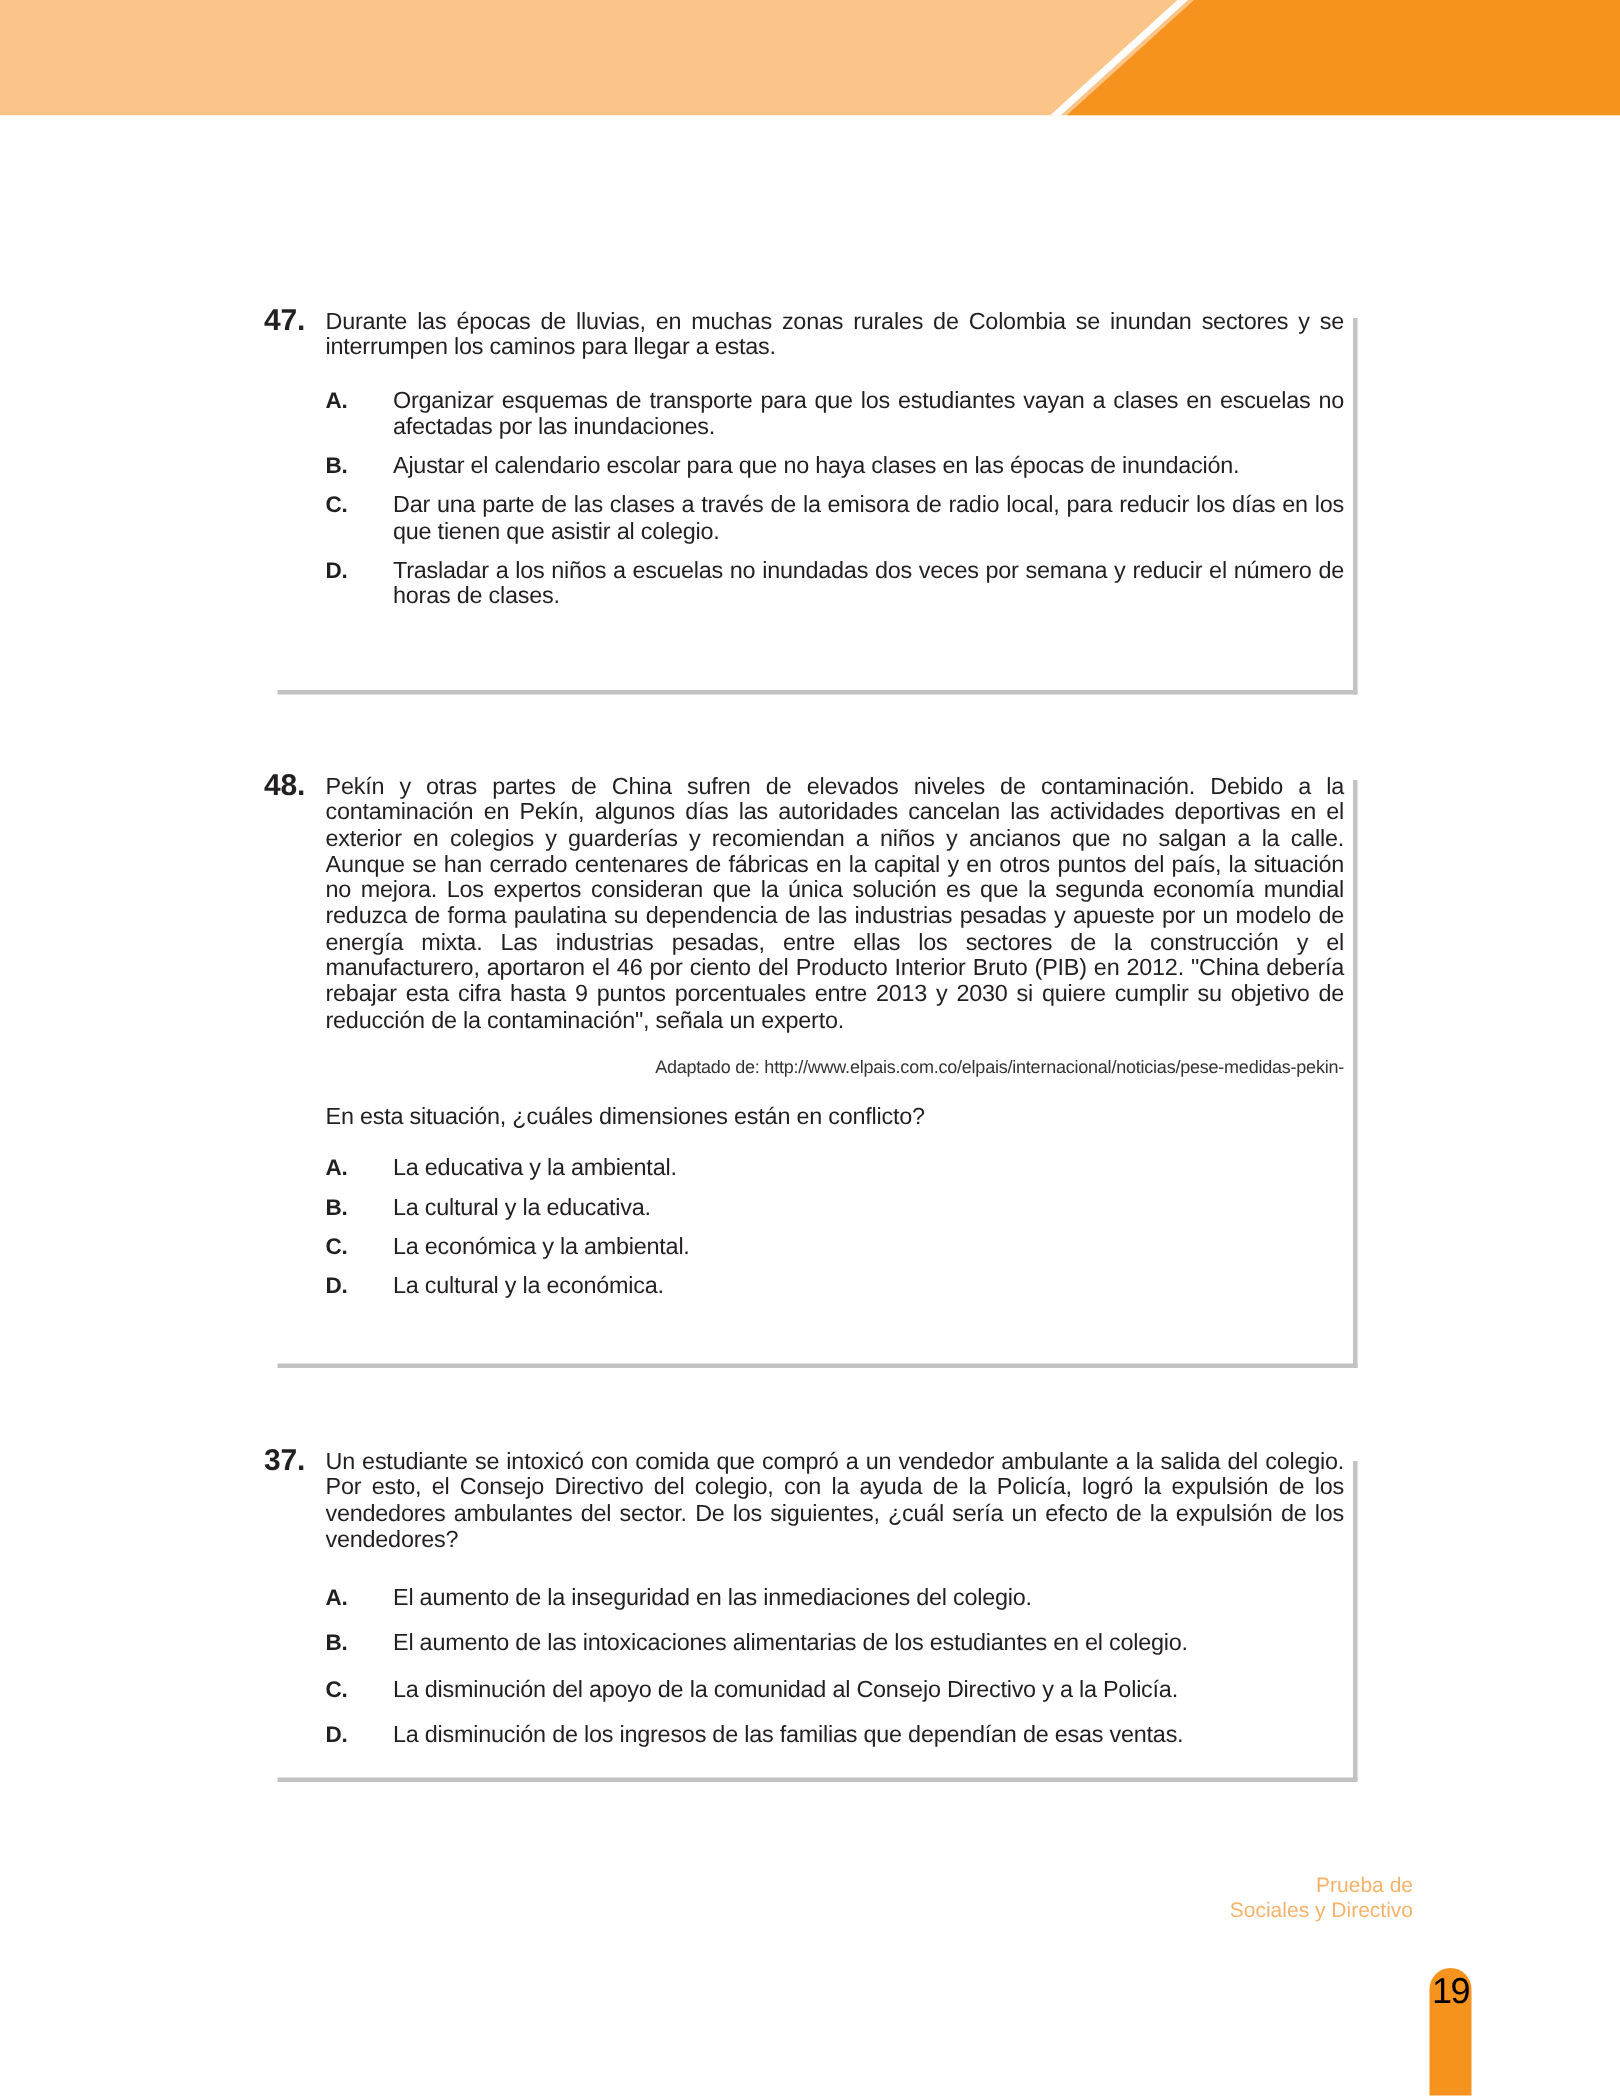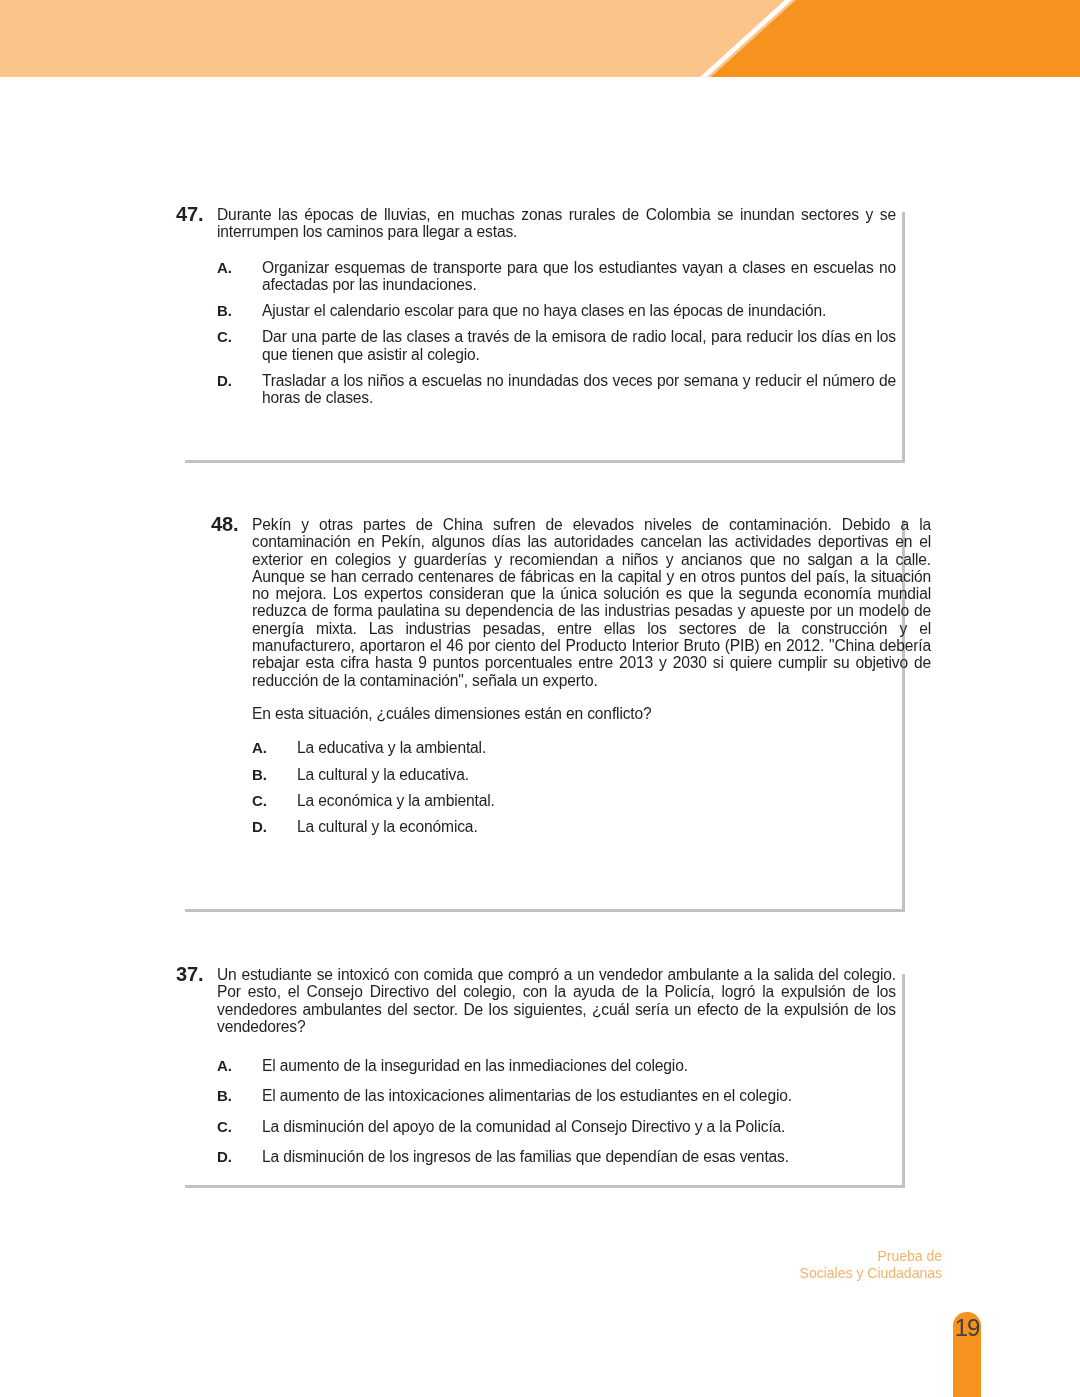--- a/index.html
+++ b/index.html
@@ -33,21 +33,21 @@
     margin-left: 41px; text-align: right; font-size: 12px; line-height: 17px;
     margin-top: 14px; color: #333;
   }
   .footer-label {
     position: absolute; right: 138px; top: 1248px; text-align: right;
     color: #f7b26a; font-size: 14px; line-height: 17px;
   }
   .page-tab {
     position: absolute; left: 953px; top: 1312px; width: 28px; height: 85px;
     background: #f6921e; border-radius: 14px 14px 0 0;
-    color: #404040; font-size: 24px; text-align: center; line-height: 32px;
+    color: #000000; font-size: 24px; text-align: center; line-height: 32px;
     letter-spacing: -1px;
   }
 </style>
 </head>
 <body>
 
 <svg class="header-band" viewBox="0 0 1080 77" preserveAspectRatio="none">
   <rect x="0" y="0" width="1080" height="77" fill="#fbc589"></rect>
   <polygon points="700,77 785,0 792,0 707,77" fill="#ffffff"></polygon>
   <polygon points="711,77 796,0 1080,0 1080,77" fill="#f6921e"></polygon>
@@ -73,24 +73,25 @@
       </div>
     <div class="option">
         <span class="letter">D.</span>
         <span class="text">Trasladar a los niños a escuelas no inundadas dos veces por semana y reducir el número de horas de clases.</span>
       </div>
   </div>
 </div>
 
 <div class="q-frame-right" style="left:902px; top:520px; height:392px;"></div>
 <div class="q-frame-bottom" style="left:185px; top:909px; width:720px;"></div>
-<div class="question" style="top:516px;margin-left:35px;">
+<div class="question" style="top:516px;">
   <span class="q-num">48.</span>
   <div class="q-body">Pekín y otras partes de China sufren de elevados niveles de contaminación. Debido a la contaminación en Pekín, algunos días las autoridades cancelan las actividades deportivas en el exterior en colegios y guarderías y recomiendan a niños y ancianos que no salgan a la calle. Aunque se han cerrado centenares de fábricas en la capital y en otros puntos del país, la situación no mejora. Los expertos consideran que la única solución es que la segunda economía mundial reduzca de forma paulatina su dependencia de las industrias pesadas y apueste por un modelo de energía mixta. Las industrias pesadas, entre ellas los sectores de la construcción y el manufacturero, aportaron el 46 por ciento del Producto Interior Bruto (PIB) en 2012. "China debería rebajar esta cifra hasta 9 puntos porcentuales entre 2013 y 2030 si quiere cumplir su objetivo de reducción de la contaminación", señala un experto.</div>
   <div class="source">
+    <div>Adaptado de: http://www.elpais.com.co/elpais/internacional/noticias/pese-medidas-pekin-</div>
   </div>
   <div class="q-prompt" style="margin-top:16px;">En esta situación, ¿cuáles dimensiones están en conflicto?</div>
   <div class="options" style="margin-top:17px;">
     <div class="option">
         <span class="letter">A.</span>
         <span class="text">La educativa y la ambiental.</span>
       </div>
     <div class="option">
         <span class="letter">B.</span>
         <span class="text">La cultural y la educativa.</span>
@@ -126,17 +127,17 @@
       </div>
     <div class="option">
         <span class="letter">D.</span>
         <span class="text">La disminución de los ingresos de las familias que dependían de esas ventas.</span>
       </div>
   </div>
 </div>
 
 <div class="footer-label">
   <div>Prueba de</div>
-  <div>Sociales y Ciudadanas</div>
+  <div>Sociales y Directivo</div>
 </div>
 <div class="page-tab">
   <span>19</span>
 </div>
 
 </body></html>

